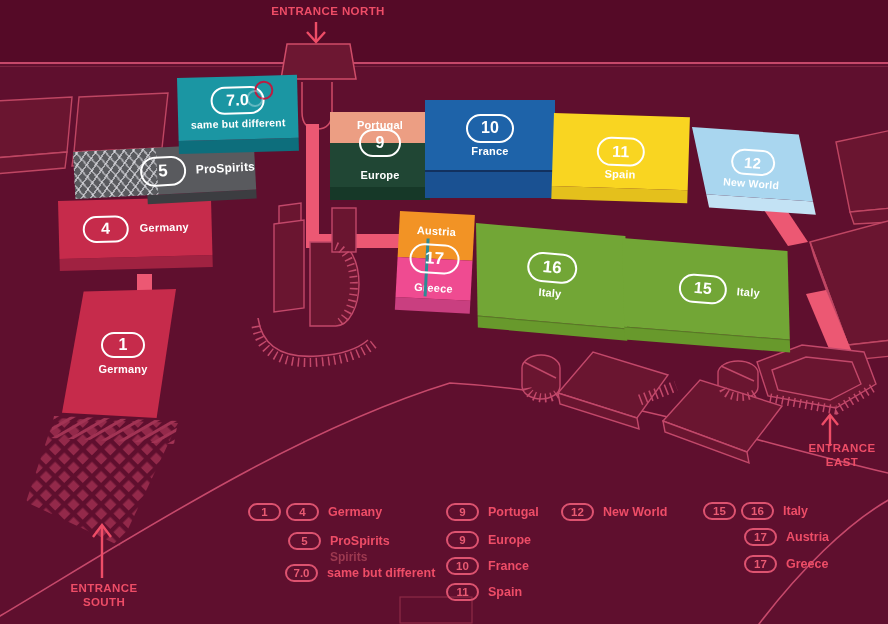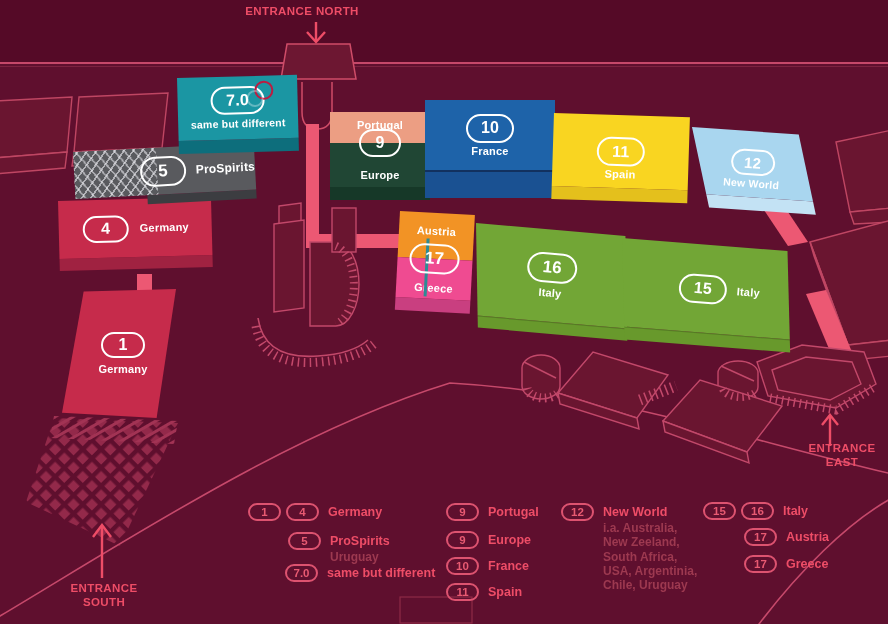--- a/index.html
+++ b/index.html
@@ -243,41 +243,41 @@
   <div class="hall" style="left:622px;top:238px;width:166px;transform:rotate(4.5deg) skewX(6deg);">
     <div class="face" style="height: 88px; background-color: rgb(114, 166, 54);">
       <div class="row" style="height:100%;padding-left:56px;transform:skewX(-6deg)">
         <span class="pill" style="width:48px;height:29px;font-size:16px">15</span>
         <div class="hlabel" style="margin-left:10px">Italy</div>
       </div>
     </div>
     <div class="side" style="height: 13px; border-top: 1px solid rgba(0, 0, 0, 0.18); box-sizing: border-box; background-color: rgb(104, 153, 44);"></div>
   </div>
 
-  <div class="entr" style="left:222px;top:4px;width:160px">ENTRANCE NORTH</div>
+  <div class="entr" style="left:248px;top:4px;width:160px">ENTRANCE NORTH</div>
   <div class="entr" style="left:799px;top:441px;width:86px">ENTRANCE
 EAST</div>
   <div class="entr" style="left:54px;top:581px;width:100px">ENTRANCE
 SOUTH</div>
 
   <div>
 
     <div class="lg-item" style="left:248px;top:503px">
       <span class="lg-pill">1</span>
       <span class="lg-pill">4</span>
       <div class="lg-text">
           <div class="lg-label">Germany</div>
         </div>
     </div>
 
     <div class="lg-item" style="left:288px;top:532px">
       <span class="lg-pill">5</span>
       <div class="lg-text">
         <div class="lg-label">ProSpirits</div>
-        <div class="lg-sub">Uruguay</div>
+        <div class="lg-sub">Spirits</div>
       </div>
     </div>
 
     <div class="lg-item" style="left:285px;top:564px">
       <span class="lg-pill">7.0</span>
       <div class="lg-text">
         <div class="lg-label">same but different</div>
       </div>
     </div>
 
@@ -303,25 +303,20 @@
       <span class="lg-pill">11</span>
       <div class="lg-text">
           <div class="lg-label">Spain</div>
         </div>
     </div>
 
     <div class="lg-item" style="left:561px;top:503px">
       <span class="lg-pill">12</span>
       <div class="lg-text">
         <div class="lg-label">New World</div>
-        <div class="lg-sub">i.a. Australia,
-New Zeeland,
-South Africa,
-USA, Argentinia,
-Chile, Uruguay</div>
       </div>
     </div>
 
     <div class="lg-item" style="left:703px;top:502px">
       <span class="lg-pill">15</span>
       <span class="lg-pill">16</span>
       <div class="lg-text">
           <div class="lg-label">Italy</div>
         </div>
     </div>

